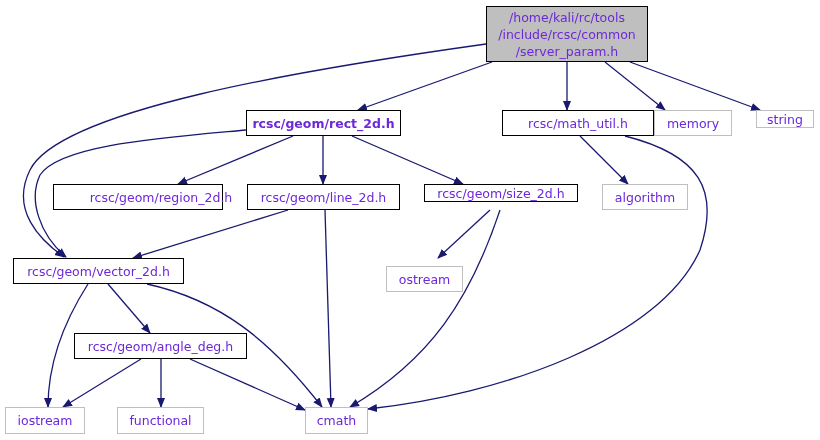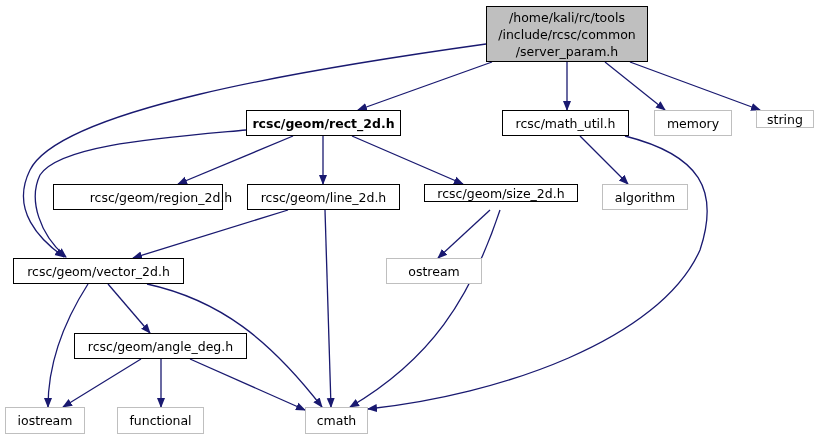--- a/index.html
+++ b/index.html
@@ -1,20 +1,20 @@
 <!DOCTYPE html>
 <html><head>
   <meta charset="utf-8">
   <style>
     html, body { margin: 0; padding: 0; background: #ffffff; }
     body { width: 820px; height: 440px; position: relative; overflow: hidden;
            font-family: "DejaVu Sans", sans-serif; }
     #graph { position: absolute; left: 0; top: 0; width: 820px; height: 440px; }
     .node { position: absolute; box-sizing: border-box; background: #ffffff;
-            font-size: 12.5px; color: #000000; display: flex; align-items: center;
+            font-size: 12.5px; color: #6d28d9; display: flex; align-items: center;
             justify-content: center; text-align: center; white-space: nowrap;
             font-family: "DejaVu Sans", sans-serif; }
     .node.local { border: 1.5px solid #000; cursor: pointer; }
     .node.system { border: 1.5px solid #bfbfbf; }
     .node.root { border: 1.5px solid #000; background: #bfbfbf; line-height: 17px;
                  white-space: normal; }
     .node.root span { display: block; }
   </style>
 </head>
 <body>
@@ -52,29 +52,29 @@
 
 <div class="node root" style="left:486px; top:6px; width:162px; height:56px;">
   <div>
     <span>/home/kali/rc/tools</span>
     <span>/include/rcsc/common</span>
     <span>/server_param.h</span>
   </div>
 </div>
 
 <div class="node local" style="left:246px; top:110px; width:155px; height:26px;font-weight:bold;">rcsc/geom/rect_2d.h</div>
-<div class="node local" style="left:502px; top:110px; width:127px; height:26px;">rcsc/math_util.h</div>
+<div class="node local" style="left:502px; top:110px; width:152px; height:26px;">rcsc/math_util.h</div>
 <div class="node system" style="left:654px; top:110px; width:78px; height:26px;">memory</div>
 <div class="node system" style="left:756px; top:110px; width:58px; height:18px;">string</div>
 
 <div class="node local" style="left:53px; top:184px; width:170px; height:26px;padding-left:46px;">rcsc/geom/region_2d.h</div>
 <div class="node local" style="left:247px; top:184px; width:153px; height:26px;">rcsc/geom/line_2d.h</div>
 <div class="node local" style="left:424px; top:184px; width:154px; height:18px;">rcsc/geom/size_2d.h</div>
 <div class="node system" style="left:602px; top:184px; width:86px; height:26px;">algorithm</div>
 
 <div class="node local" style="left:13px; top:258px; width:171px; height:26px;">rcsc/geom/vector_2d.h</div>
-<div class="node system" style="left:386px; top:258px; width:96px; height:26px;">ostream</div>
+<div class="node system" style="left:386px; top:266px; width:77px; height:26px;">ostream</div>
 
 <div class="node local" style="left:74px; top:333px; width:173px; height:26px;">rcsc/geom/angle_deg.h</div>
 
 <div class="node system" style="left:5px; top:407px; width:80px; height:27px;">iostream</div>
 <div class="node system" style="left:117px; top:407px; width:87px; height:27px;">functional</div>
 <div class="node system" style="left:305px; top:407px; width:63px; height:27px;">cmath</div>
 
 </body></html>

